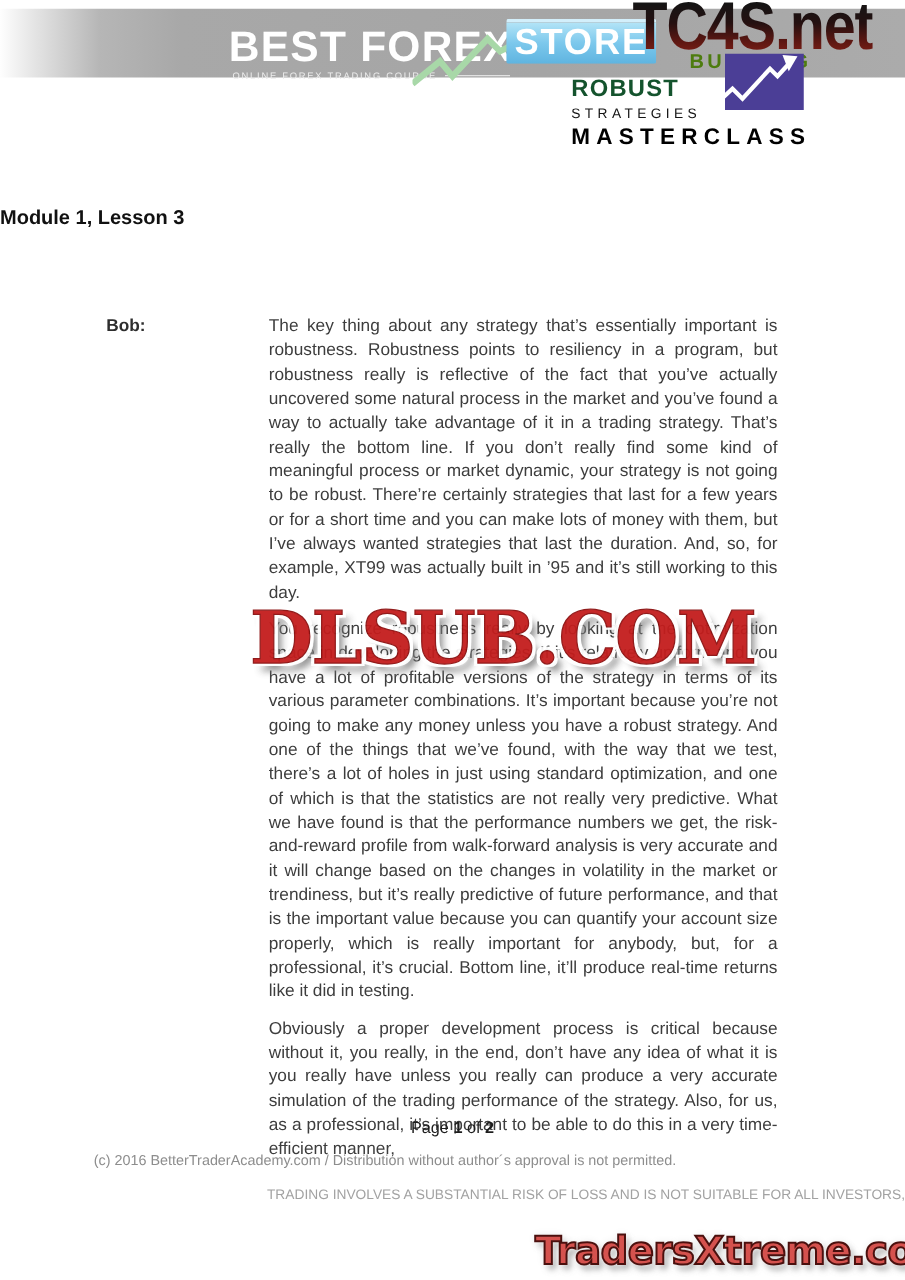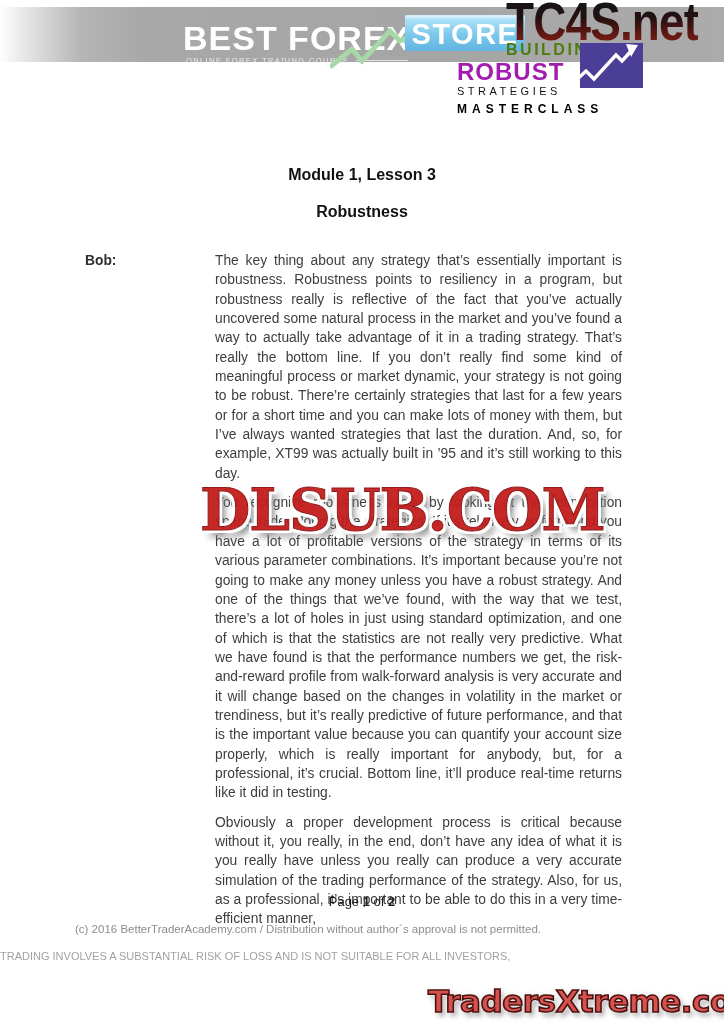--- a/index.html
+++ b/index.html
@@ -22,27 +22,27 @@
     font-size:29px;font-weight:bold;color:#ffffff;letter-spacing:1.5px;}
   .tc4s{position:absolute;left:506px;top:-6px;font-size:54px;font-weight:bold;
     line-height:54px;letter-spacing:-1px;white-space:nowrap;
     transform:scaleX(0.85);transform-origin:left top;
     background:linear-gradient(180deg,#151515 15%,#241010 45%,#5c1712 72%,#8a2318 100%);
     -webkit-background-clip:text;background-clip:text;color:transparent;}
 
   
   .course-logo{position:absolute;left:457px;top:41px;}
   .cl-building{font-size:16px;font-weight:bold;letter-spacing:2.5px;color:#4d7c0f;line-height:17px;text-align:right;}
-  .cl-robust{font-size:24px;font-weight:bold;letter-spacing:1px;color:#a21caf;line-height:24px;margin-top:2px;}
+  .cl-robust{font-size:19px;font-weight:bold;letter-spacing:1px;color:#14532d;line-height:24px;margin-top:2px;}
   .cl-strategies{font-size:11px;font-weight:400;letter-spacing:3.5px;color:#141414;line-height:11px;margin-top:2px;}
-  .cl-masterclass{font-size:12px;font-weight:bold;letter-spacing:5px;color:#000000;line-height:19px;margin-top:3px;text-align:right;}
+  .cl-masterclass{font-size:18px;font-weight:bold;letter-spacing:5px;color:#000000;line-height:19px;margin-top:3px;text-align:right;}
   .chart-square{position:absolute;left:558px;top:41px;}
 
   
-  .titles{position:absolute;left:0;top:166px;width:724px;text-align:center;color:#111;}
+  .titles{position:absolute;left:0;top:166px;width:724px;text-align:left;color:#111;}
   .title-line{font-size:16px;font-weight:bold;}
   .title-line + .title-line{margin-top:19px;}
 
   
   .transcript{position:absolute;left:85px;top:251px;width:553px;display:flex;}
   .speaker{flex:none;width:130px;font-size:13.8px;font-weight:bold;color:#2e2e2e;line-height:19.35px;}
   .paras{width:423px;}
   .paras p{margin:0 16px 10px 0;text-align:justify;font-size:13.8px;line-height:19.35px;color:#3d3d3d;}
 
   
@@ -58,21 +58,21 @@
     font-weight:bold;font-size:31px;letter-spacing:-0.5px;color:#d5524e;
     -webkit-text-stroke:1.6px #4a100e;white-space:nowrap;
     text-shadow:0 0 3px #ffffff,0 0 7px #e6e6e6,3px 4px 5px rgba(120,120,120,.7);}
 
   
   .page-label{position:absolute;left:0;top:894px;width:724px;text-align:center;
     font-size:13px;color:#1d1d1d;}
   .page-label b{font-weight:bold;}
   .copyright{position:absolute;left:0;top:923px;width:616px;text-align:center;
     font-size:11.5px;color:#8d8d8d;}
-  .disclaimer{position:absolute;left:0;top:949px;width:724px;text-align:left;
+  .disclaimer{position:absolute;left:0;top:949px;width:724px;text-align:right;
     font-size:11px;line-height:14.5px;color:#a2a2a2;}
 </style>
 </head>
 <body>
 
 <div class="page">
 
   <div class="banner">
     <div class="best-forex">BEST FOREX</div>
     <div class="tagline">ONLINE FOREX TRADING COURSE</div>
@@ -94,21 +94,20 @@
     <div class="cl-masterclass">MASTERCLASS</div>
   </div>
   <svg class="chart-square" width="90" height="62" viewBox="0 0 90 62">
     <rect x="22" y="2" width="63" height="45" fill="#4b3e96"></rect>
     <polyline points="0,56 28,30 36,38 58,14 64,20 74,9" fill="none" stroke="#ffffff" stroke-width="3.4"></polyline>
     <polygon points="68,3 80,4 73,16" fill="#ffffff"></polygon>
   </svg>
 
   <div class="titles">
     <div class="title-line">Module 1, Lesson 3</div>
-    <div class="title-line">Robustness</div>
   </div>
 
   <div class="transcript">
     <div class="speaker">Bob:</div>
     <div class="paras">
       <p>The key thing about any strategy that’s essentially important is robustness. Robustness points to resiliency in a program, but robustness really is reflective of the fact that you’ve actually uncovered some natural process in the market and you’ve found a way to actually take advantage of it in a trading strategy. That’s really the bottom line. If you don’t really find some kind of meaningful process or market dynamic, your strategy is not going to be robust. There’re certainly strategies that last for a few years or for a short time and you can make lots of money with them, but I’ve always wanted strategies that last the duration. And, so, for example, XT99 was actually built in ’95 and it’s still working to this day.</p>
       <p>You recognize robustness really by looking at the optimization space in developing the strategies. If it’s relatively uniform and you have a lot of profitable versions of the strategy in terms of its various parameter combinations. It’s important because you’re not going to make any money unless you have a robust strategy. And one of the things that we’ve found, with the way that we test, there’s a lot of holes in just using standard optimization, and one of which is that the statistics are not really very predictive. What we have found is that the performance numbers we get, the risk-and-reward profile from walk-forward analysis is very accurate and it will change based on the changes in volatility in the market or trendiness, but it’s really predictive of future performance, and that is the important value because you can quantify your account size properly, which is really important for anybody, but, for a professional, it’s crucial. Bottom line, it’ll produce real-time returns like it did in testing.</p>
       <p>Obviously a proper development process is critical because without it, you really, in the end, don’t have any idea of what it is you really have unless you really can produce a very accurate simulation of the trading performance of the strategy. Also, for us, as a professional, it’s important to be able to do this in a very time-efficient manner,</p>
     </div>
   </div>

